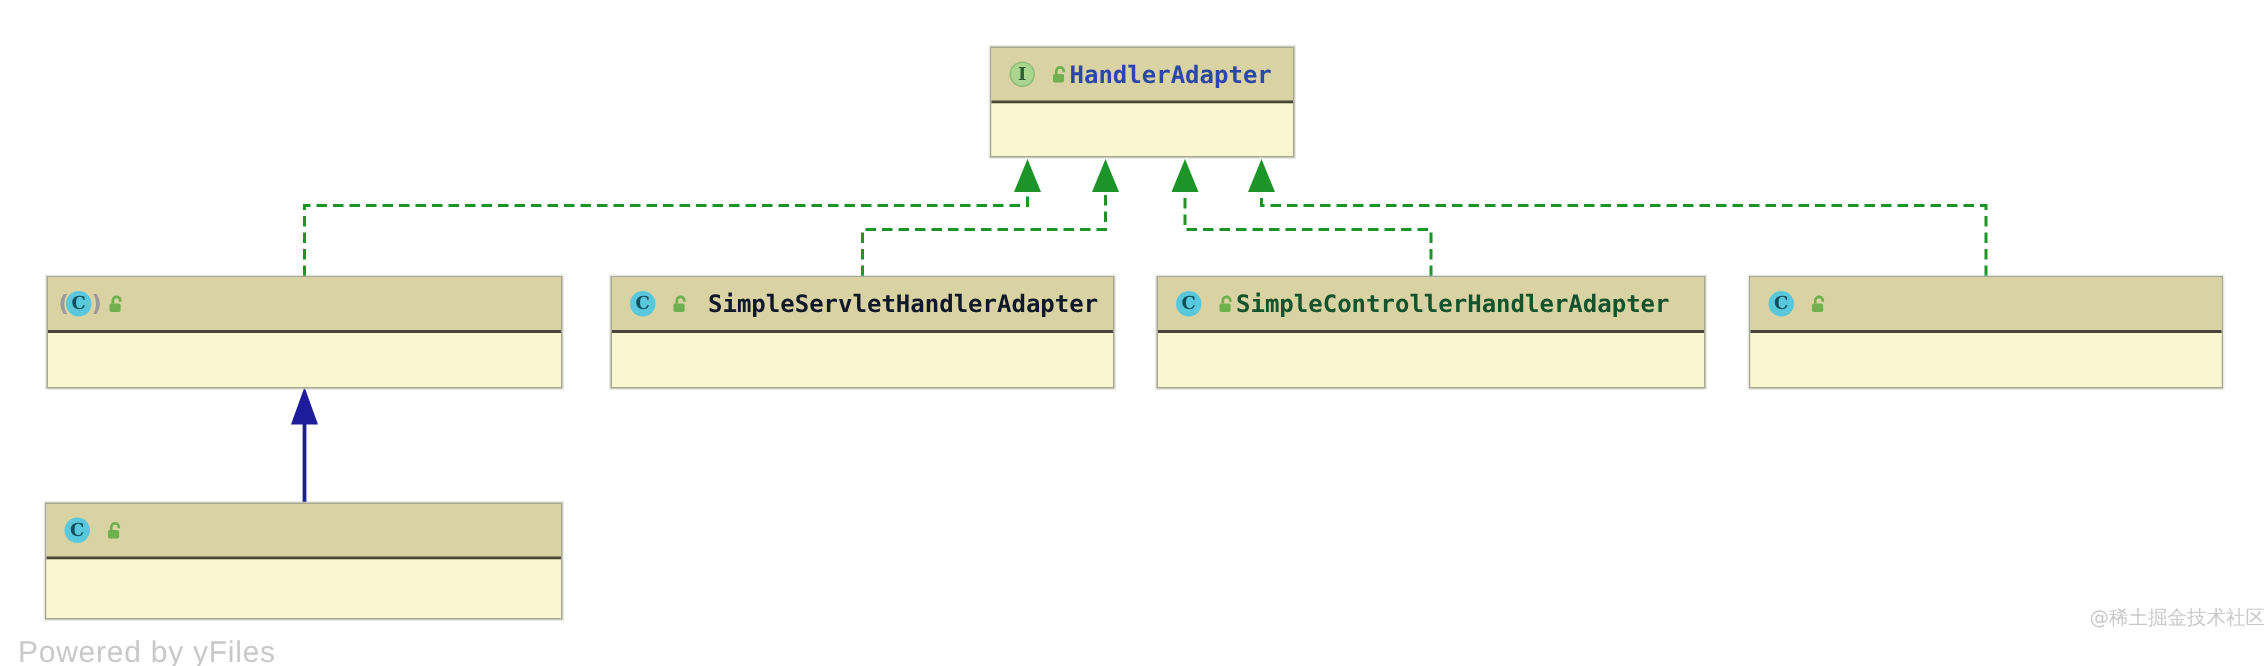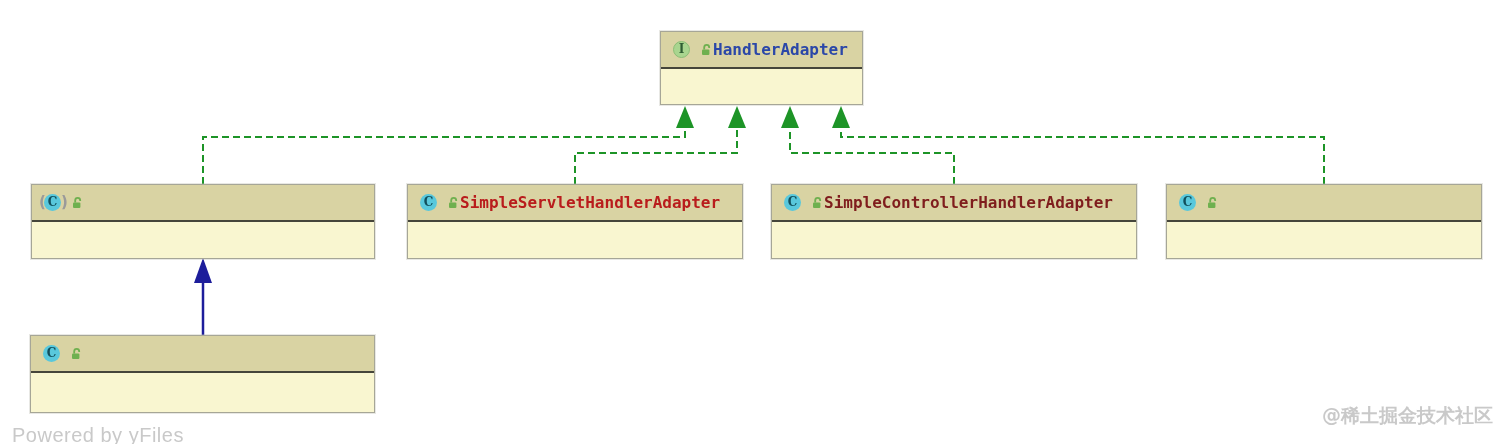--- a/index.html
+++ b/index.html
@@ -106,27 +106,26 @@
     left: 12px;
     top: 424px;
     z-index: 3;
     font-family: "Liberation Sans", sans-serif;
     font-size: 20px;
     color: var(--watermark_gray);
     letter-spacing: 0.5px;
   }
   .juejin-watermark {
     position: absolute;
-    right: 19px;
+    right: 2px;
     top: 403px;
     z-index: 3;
     font-family: "DejaVu Sans", sans-serif;
-    font-size: 19px;
+    font-size: 13px;
     color: var(--watermark_gray);
-    font-weight: bold;
   }
 </style>
 </head>
 <body>
 
 <div id="canvas">
 
   <svg id="edge-layer" width="1512" height="444">
       <g>
         <polyline points="203,184 203,137 685,137 685,127" fill="none" stroke="#1d9427" stroke-width="2" stroke-dasharray="7 4"></polyline>
@@ -191,39 +190,39 @@
         <span class="paren"></span>
         <span class="type-circle class-circle">C</span>
         <span class="paren"></span>
         <span class="lock">
           <svg width="13" height="14" viewBox="0 0 13 14">
               <path d="M4.2 6.4 V4.4 a2.5 2.5 0 0 1 5 0 v0.7" fill="none" stroke="currentColor" stroke-width="1.8"></path>
               <rect x="2" y="6.4" width="7.4" height="5.6" rx="1.1" fill="currentColor"></rect>
             </svg>
         </span>
       </span>
-      <span class="node-label" style="color: #b91c1c;">SimpleServletHandlerAdapter</span>
+      <span class="node-label" style="color: #0f172a; margin-left: 12px;">SimpleServletHandlerAdapter</span>
     </div>
     <div class="node-body"></div>
   </div>
 
   <div class="node" style="left: 771px; top: 184px; width: 366px; height: 75px;">
     <div class="node-header">
       <span class="icon-group">
         <span class="paren"></span>
         <span class="type-circle class-circle">C</span>
         <span class="paren"></span>
         <span class="lock">
           <svg width="13" height="14" viewBox="0 0 13 14">
               <path d="M4.2 6.4 V4.4 a2.5 2.5 0 0 1 5 0 v0.7" fill="none" stroke="currentColor" stroke-width="1.8"></path>
               <rect x="2" y="6.4" width="7.4" height="5.6" rx="1.1" fill="currentColor"></rect>
             </svg>
         </span>
       </span>
-      <span class="node-label" style="color: #7f1d1d;">SimpleControllerHandlerAdapter</span>
+      <span class="node-label" style="color: #14532d;">SimpleControllerHandlerAdapter</span>
     </div>
     <div class="node-body"></div>
   </div>
 
   <div class="node" style="left: 1166px; top: 184px; width: 316px; height: 75px;">
     <div class="node-header">
       <span class="icon-group">
         <span class="paren"></span>
         <span class="type-circle class-circle">C</span>
         <span class="paren"></span>

